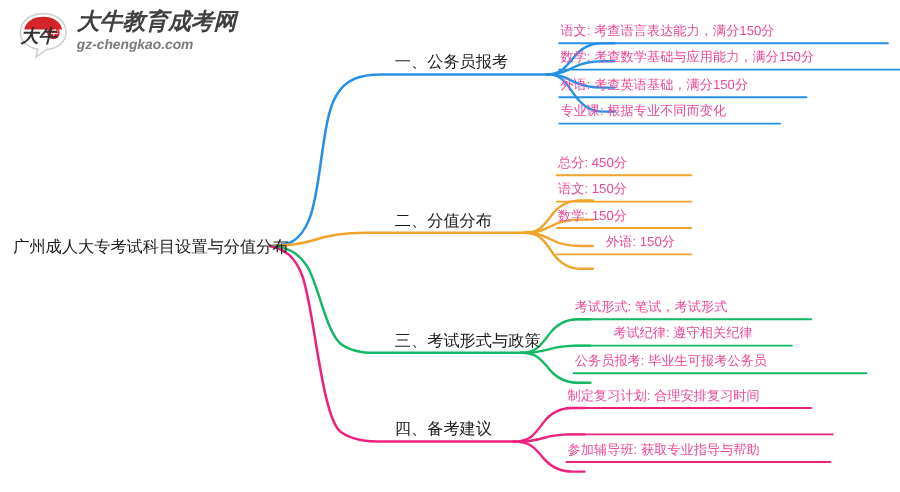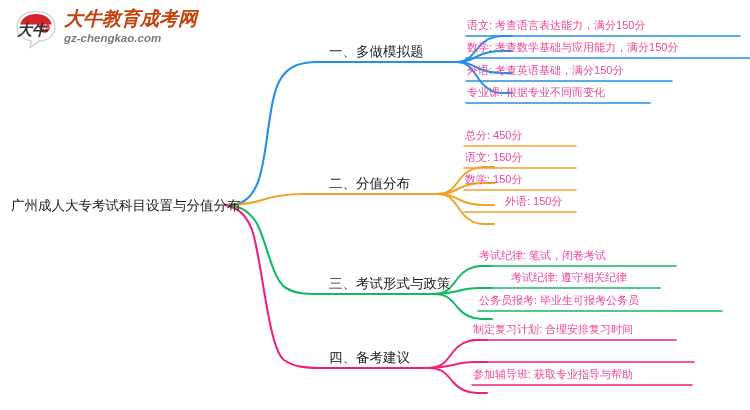--- a/index.html
+++ b/index.html
@@ -36,21 +36,21 @@
   }
   #logo-text-wrap {
     position: absolute;
     left: 50px;
     top: 2px;
     width: 165px;
   }
   #logo-title {
     font-size: 19px;
     font-weight: bold;
-    color: #c2410c;
+    color: #404040;
     letter-spacing: 0px;
     line-height: 22px;
     white-space: nowrap;
   }
   #logo-sub {
     font-size: 11.5px;
     font-weight: bold;
     color: #7a7a7a;
     line-height: 15px;
     margin-top: 1px;
@@ -159,34 +159,34 @@
       <path d="M428,368 C441,368 445,372 453,382 C459,389 467,393 477,393 L487,393" stroke="#ef217e" stroke-width="2"></path>
 
       <path d="M472,340 L676,340" stroke="#ef217e" stroke-width="1.6"></path>
       <path d="M472,362 L694,362" stroke="#ef217e" stroke-width="1.6"></path>
       <path d="M472,385 L692,385" stroke="#ef217e" stroke-width="1.6"></path>
     </g>
   </svg>
 
   <div class="node-label" id="root-node">广州成人大专考试科目设置与分值分布</div>
 
-  <div class="node-label branch-label" style="left:329px; top:43px;">一、多做模拟题</div>
+  <div class="node-label branch-label" style="left:329px; top:43px;">一、公务员报考</div>
   <div class="node-label leaf-label" style="left:467px; top:18px;">语文: 考查语言表达能力，满分150分</div>
   <div class="node-label leaf-label" style="left:467px; top:40px;">数学: 考查数学基础与应用能力，满分150分</div>
   <div class="node-label leaf-label" style="left:467px; top:63px;">外语: 考查英语基础，满分150分</div>
   <div class="node-label leaf-label" style="left:467px; top:85px;">专业课: 根据专业不同而变化</div>
 
   <div class="node-label branch-label" style="left:329px; top:175px;">二、分值分布</div>
   <div class="node-label leaf-label" style="left:465px; top:128px;">总分: 450分</div>
   <div class="node-label leaf-label" style="left:465px; top:150px;">语文: 150分</div>
   <div class="node-label leaf-label" style="left:465px; top:172px;">数学: 150分</div>
   <div class="node-label leaf-label" style="left:465px; top:194px;margin-left:40px;">外语: 150分</div>
 
   <div class="node-label branch-label" style="left:329px; top:275px;">三、考试形式与政策</div>
-  <div class="node-label leaf-label" style="left:479px; top:248px;">考试纪律: 笔试，闭卷考试</div>
+  <div class="node-label leaf-label" style="left:479px; top:248px;">考试形式: 笔试，考试形式</div>
   <div class="node-label leaf-label" style="left:479px; top:270px;margin-left:32px;">考试纪律: 遵守相关纪律</div>
   <div class="node-label leaf-label" style="left:479px; top:293px;">公务员报考: 毕业生可报考公务员</div>
 
   <div class="node-label branch-label" style="left:329px; top:349px;">四、备考建议</div>
   <div class="node-label leaf-label" style="left:473px; top:322px;">制定复习计划: 合理安排复习时间</div>
   <div class="node-label leaf-label" style="left:473px; top:367px;">参加辅导班: 获取专业指导与帮助</div>
 
 </div>
 
 </body></html>

